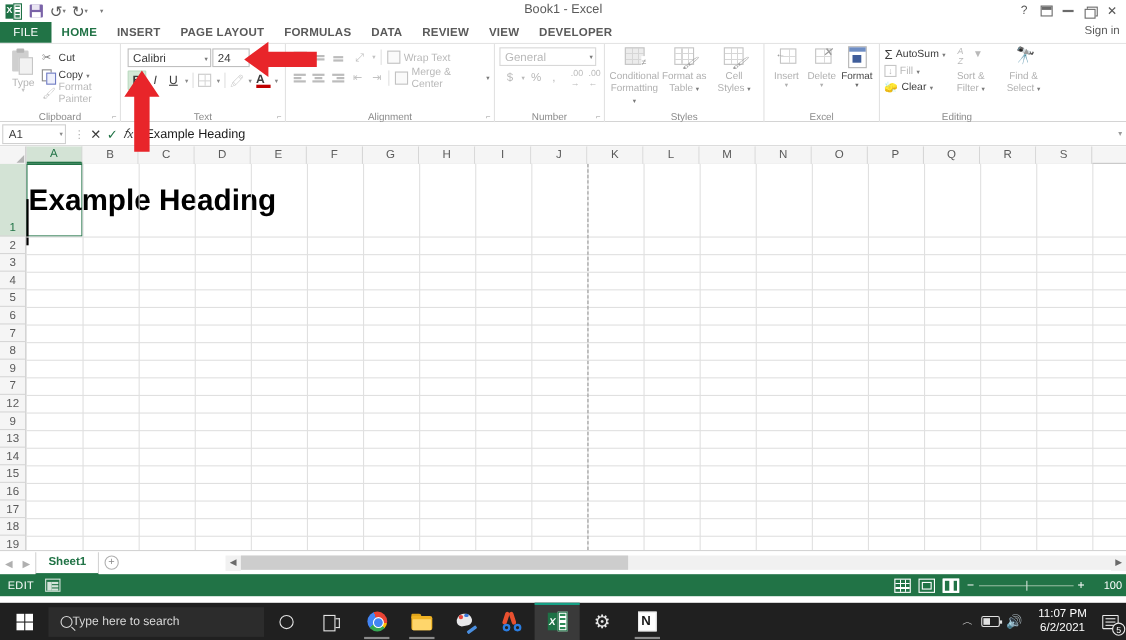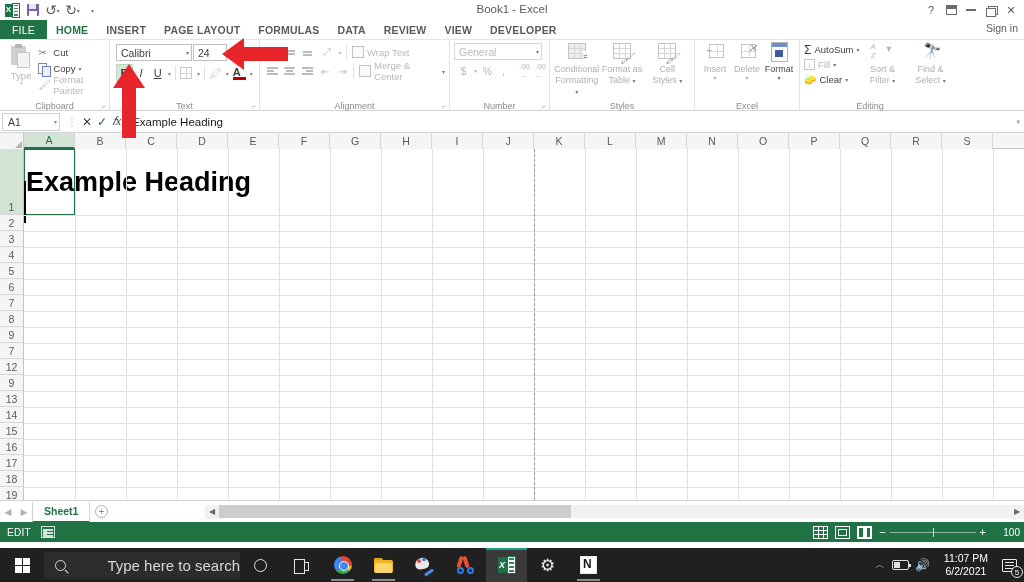--- a/index.html
+++ b/index.html
@@ -353,21 +353,21 @@
   
   #taskbar {
     position: absolute; left: 0; bottom: 0; width: 1024px; height: 34px;
     background: #202020; display: flex; align-items: center;
   }
   #startbtn { width: 44px; height: 34px; display: flex; align-items: center; justify-content: center; }
   .winlogo { width: 15px; height: 15px; display: grid; grid-template-columns: 7px 7px; grid-template-rows: 7px 7px; gap: 1px; }
   .winlogo i { background: #fff; display: block; }
   #searchbox {
     width: 196px; height: 27px; background: #2c2c2c; display: flex; align-items: center;
-    gap: 0; padding-left: 11px; color: #d8d8d8; font-size: 15px; justify-content: space-between;
+    gap: 0; padding-left: 11px; color: #d8d8d8; font-size: 11px;
   }
   .mag { width: 11px; height: 11px; border: 1.4px solid #d8d8d8; border-radius: 50%; position: relative; }
   .mag:after { content:""; position:absolute; right:-4px; bottom:-3px; width:5px; height:1.4px; background:#d8d8d8; transform: rotate(45deg); }
   #tbicons { display: flex; align-items: center; }
   .tbi { width: 41px; height: 34px; display: flex; align-items: center; justify-content: center; position: relative; }
   .tbi.active { background: #3a3a3a; }
   .tbi.active:after { content:""; position:absolute; left:0; right:0; top:0; height:2px; background:#16a085; }
   .tbi .run { position: absolute; bottom: 1px; left: 9px; right: 9px; height: 2px; background: #8a8a8a; }
   .cortana-c { width: 13px; height: 13px; border: 1.5px solid #e4e4e4; border-radius: 50%; }
   .taskview { width: 16px; height: 13px; position: relative; }

